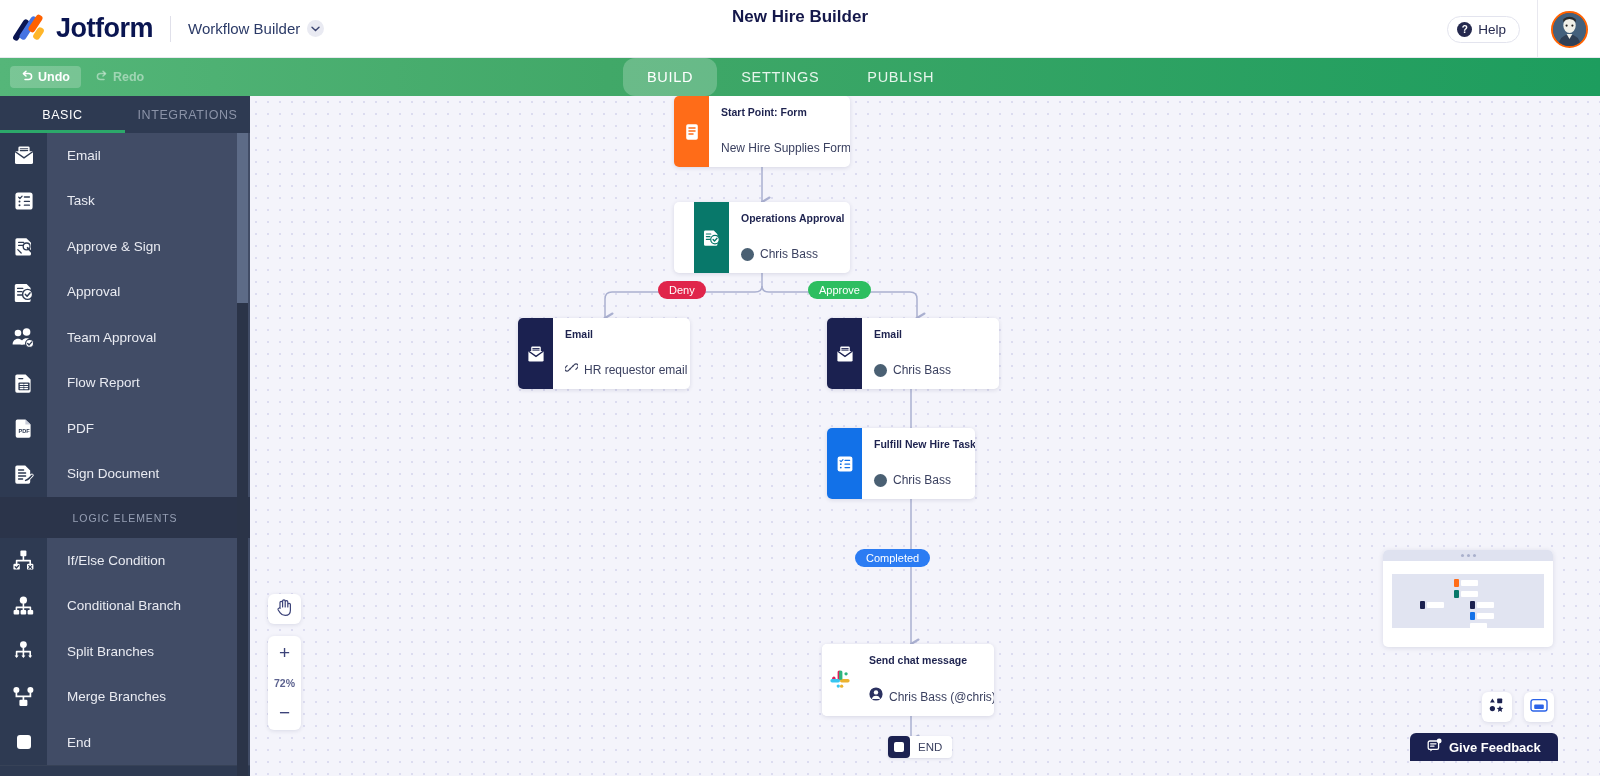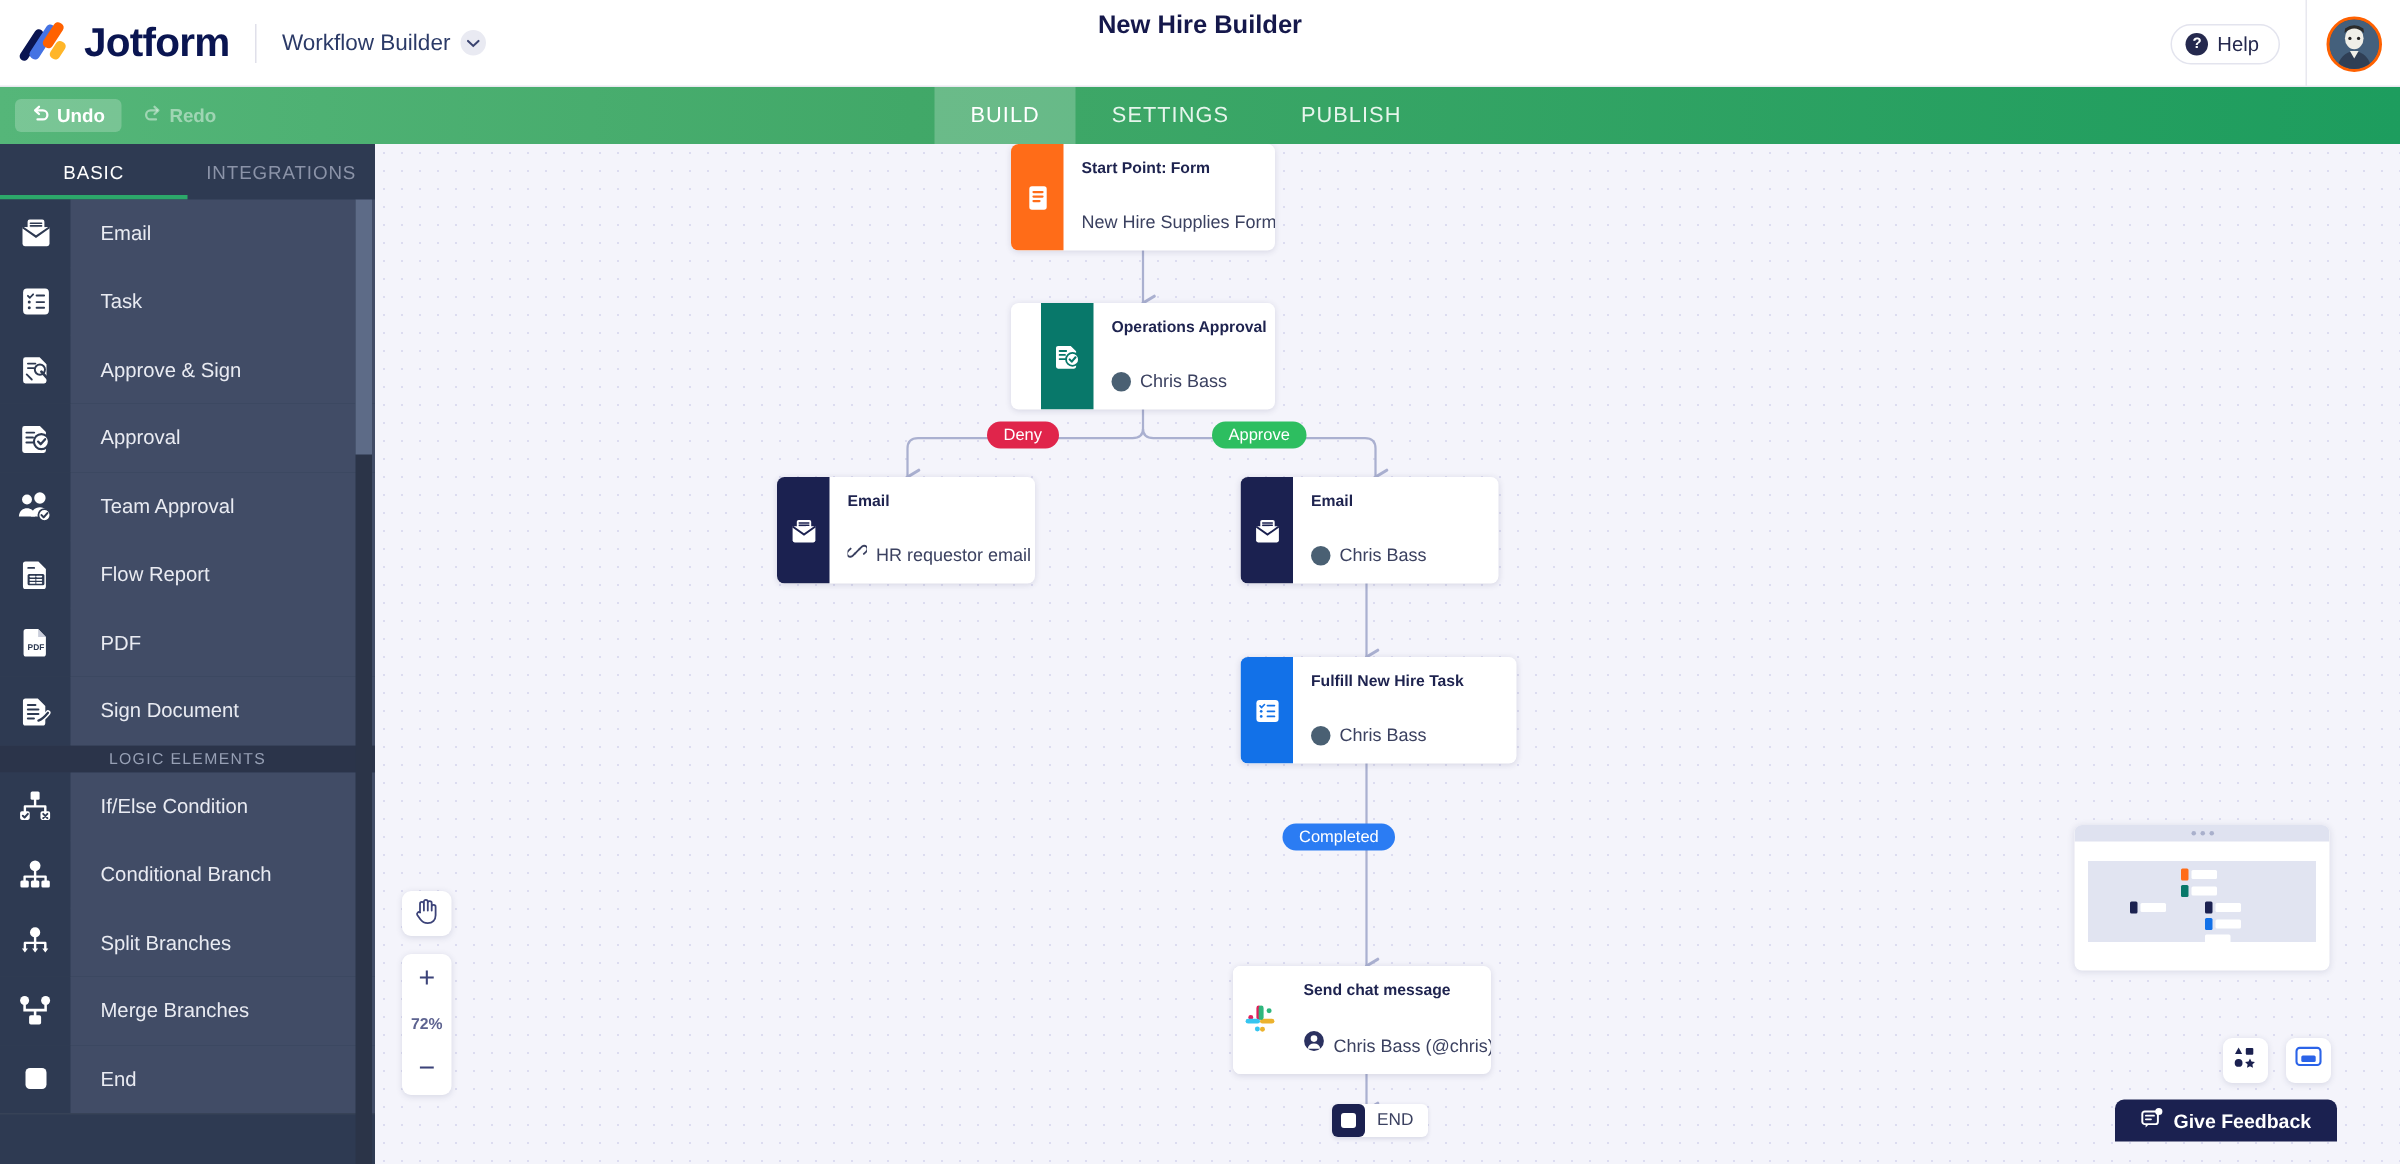--- a/index.html
+++ b/index.html
@@ -78,21 +78,21 @@
     display: flex; align-items: center; gap: 5px;
     padding: 4px 11px; border-radius: 4px;
     font-size: 12.5px; font-weight: bold; cursor: pointer;
   }
   .ur-undo { background: rgba(255,255,255,0.22); color: #fff; }
   .ur-redo { background: transparent; color: rgba(255,255,255,0.45); }
   .tabs { position: absolute; left: 623px; top: 0; height: 38px; display: flex; }
   .tab {
     height: 38px; display: flex; align-items: center; justify-content: center;
     padding: 4px 24px; font-size: 14.5px; letter-spacing: 0.7px;
-    color: #e6f5ec; cursor: pointer;
+    color: #e6f5ec; cursor: pointer; border-radius: 12px;
   }
   .tab.active { background: rgba(255,255,255,0.22); color: #fff; }
 
   
   .sidebar {
     position: absolute; top: 96px; left: 0; width: 250px; height: 680px;
     background: #2e3a52; overflow: hidden;
   }
   .side-tabs { display: flex; height: 37px; }
   .side-tab {
@@ -113,21 +113,21 @@
   .side-icon {
     width: 47px; height: 45.5px; flex-shrink: 0;
     display: flex; align-items: center; justify-content: center;
     background: #2e3a52;
   }
   .side-label {
     flex: 1; height: 45.5px; background: #414c66; color: #e9ebf2;
     font-size: 13.5px; display: flex; align-items: center; padding-left: 20px;
   }
   .side-section {
-    height: 18px; background: #2b344a; color: #97a0b5;
+    height: 41px; background: #2b344a; color: #97a0b5;
     font-size: 10.5px; letter-spacing: 0.9px;
     display: flex; align-items: center; justify-content: center;
   }
   .scroll-track {
     position: absolute; right: 2px; top: 37px; width: 11px; bottom: 0;
     background: #2b3448;
   }
   .scroll-thumb {
     position: absolute; right: 2px; top: 37px; width: 11px; height: 170px;
     background: #5d6b87; border-radius: 0;
@@ -584,21 +584,21 @@
       </div>
       <div class="node-body">
         <div class="node-title">Email</div>
         <div class="node-sub">
           <span class="mini-avatar"></span>
           <span>Chris Bass</span>
         </div>
       </div>
     </div>
 
-    <div class="node" style="left:577px; top:342px; width:184px;">
+    <div class="node" style="left:577px; top:332px; width:148px;">
       <div class="node-icon" style="background:#1271e8;">
         <svg width="20" height="20" viewBox="0 0 20 20">
             <rect x="2.6" y="2.6" width="14.8" height="14.8" rx="2.2" fill="#fff"></rect>
             <path d="M5 6.6l1.1 1.1 1.9-2" stroke="#1271e8" stroke-width="1.1" fill="none" stroke-linecap="round" stroke-linejoin="round"></path>
             <circle cx="5.8" cy="10.2" r="0.9" fill="#1271e8"></circle>
             <circle cx="5.8" cy="13.6" r="0.9" fill="#1271e8"></circle>
             <path d="M10 6.4h4.6M10 10.2h4.6M10 13.6h4.6" stroke="#1271e8" stroke-width="1.2" stroke-linecap="round"></path>
           </svg>
       </div>
       <div class="node-body">

